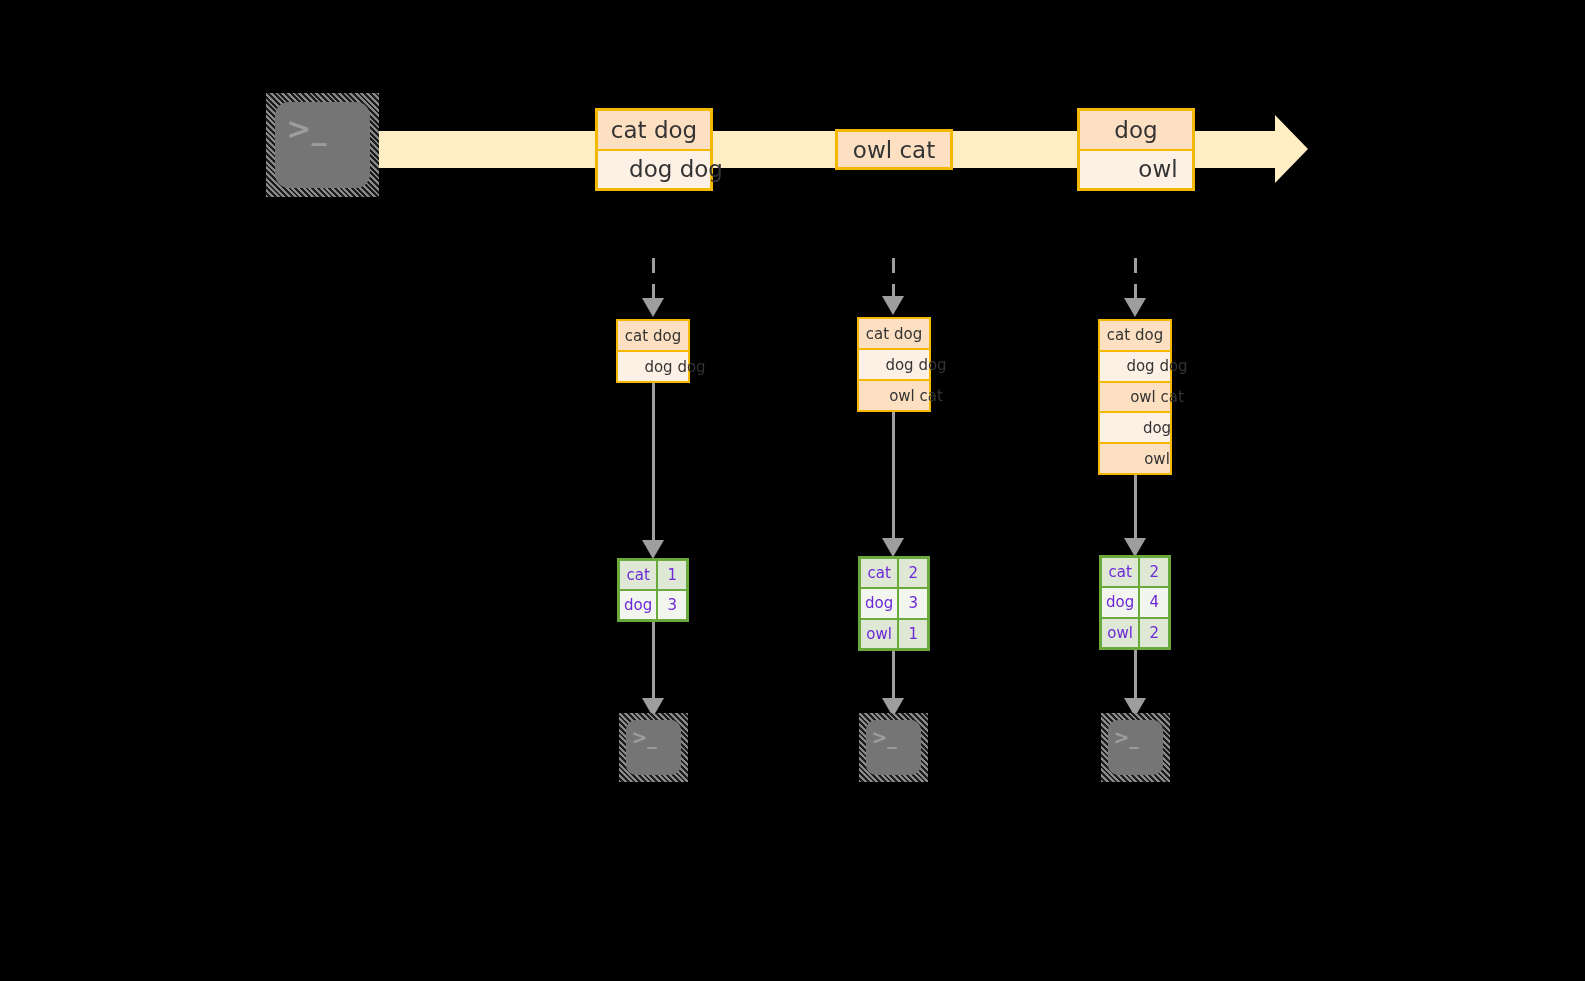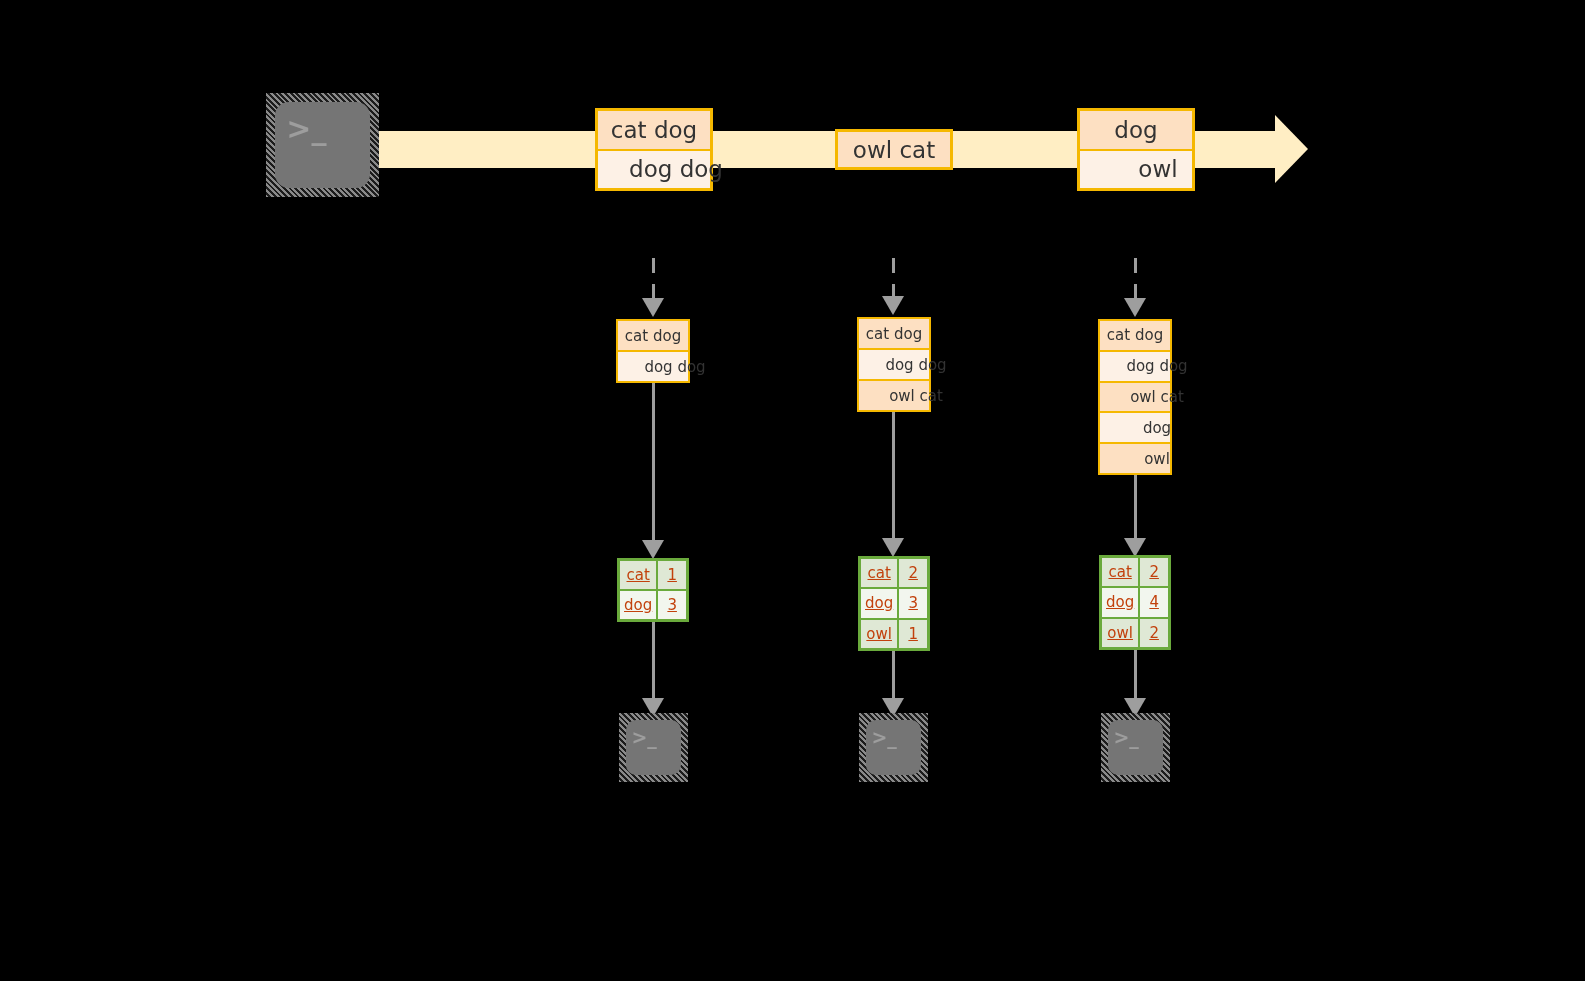--- a/index.html
+++ b/index.html
@@ -96,23 +96,22 @@
   }
   .res .rrow {
     flex: 1 1 auto;
     display: flex;
   }
   .res .rrow + .rrow { border-top: 2px solid #6aaa3c; }
   .res .c-word, .res .c-num {
     display: flex;
     align-items: center;
     justify-content: center;
-    color: #c2410c;
-    box-sizing: border-box;
-    text-decoration: underline;
+    color: #6d28d9;
+    box-sizing: border-box;
   }
   .res .c-word { flex: 0 0 55%; }
   .res .c-num  { flex: 1 1 auto; border-left: 2px solid #6aaa3c; }
   .res .rrow.dark  .c-word, .res .rrow.dark  .c-num  { background: #dfe8d5; }
   .res .rrow.light .c-word, .res .rrow.light .c-num  { background: #f2f6ee; }
 
   
   .conn {
     position: absolute;
     width: 3px;

